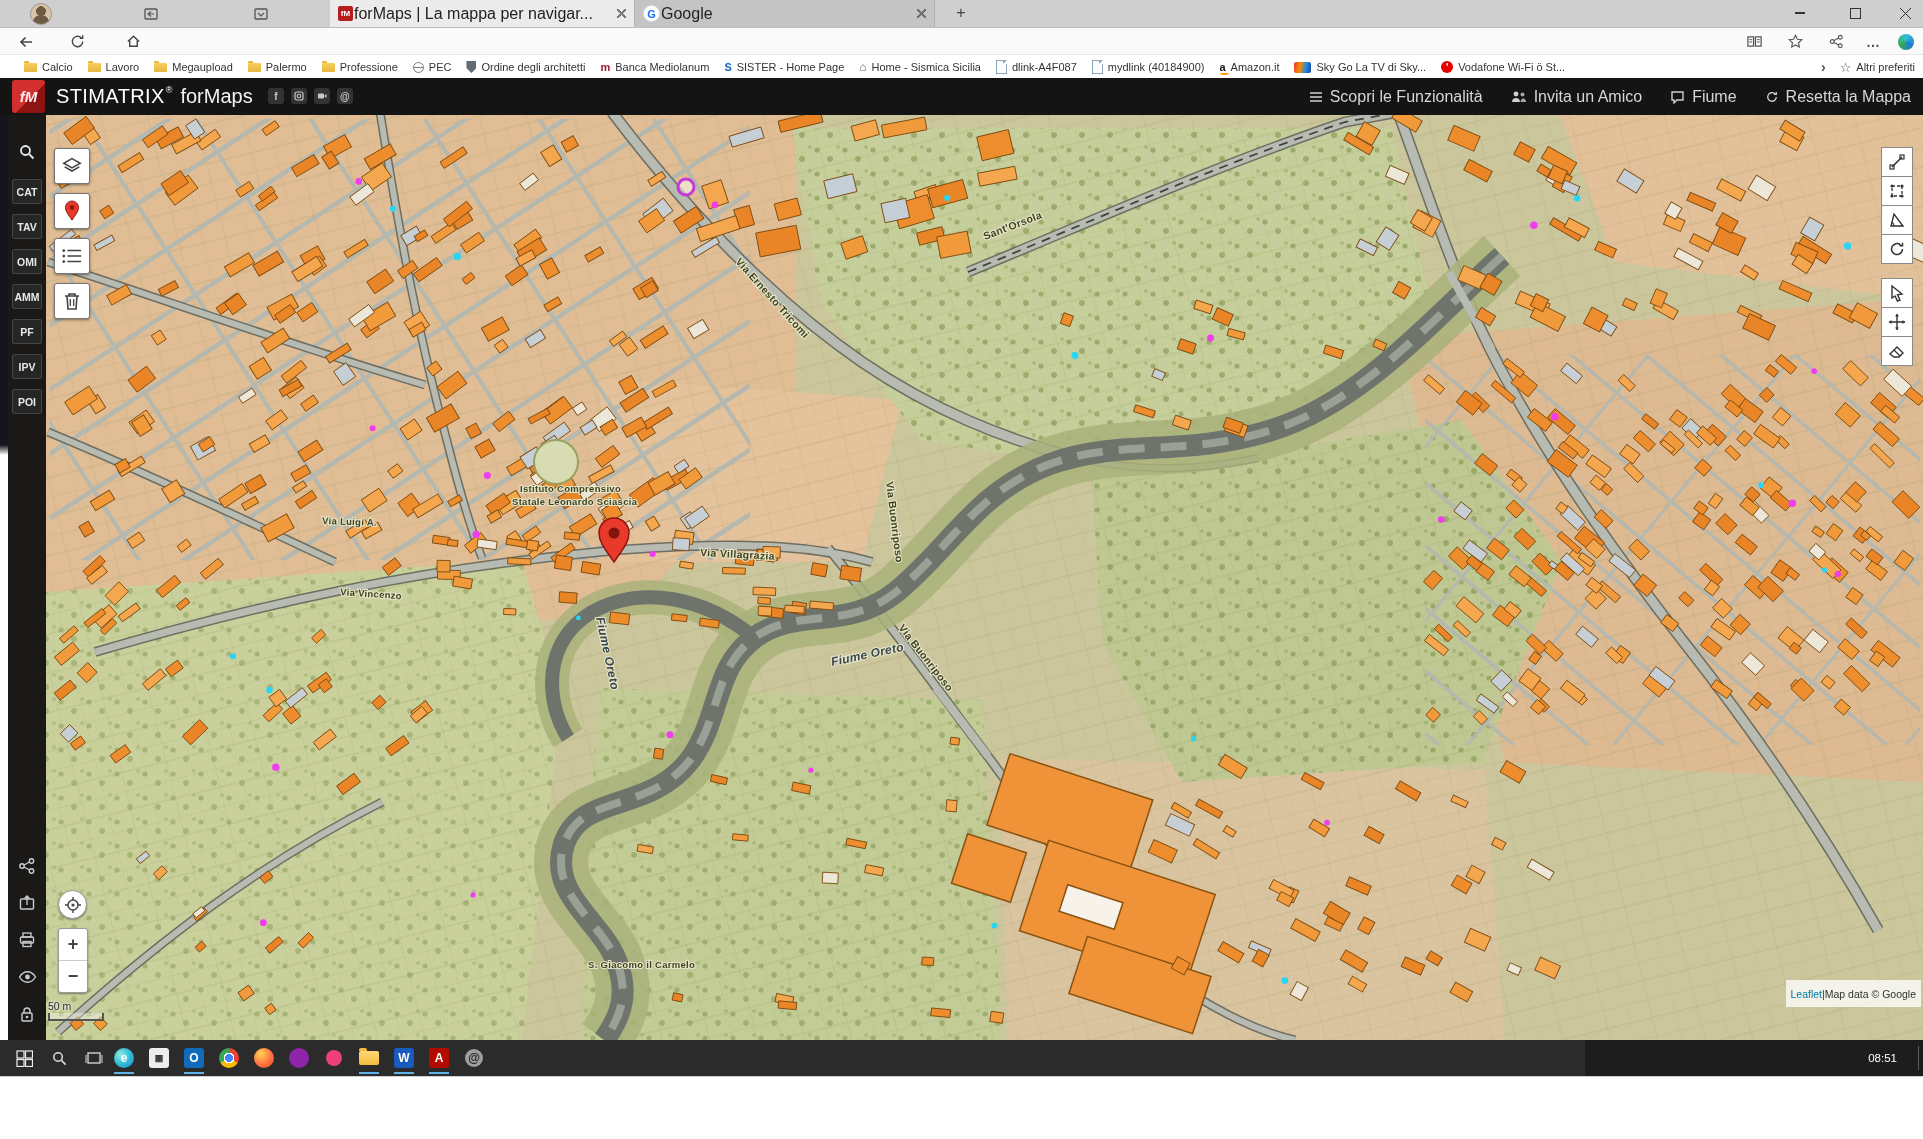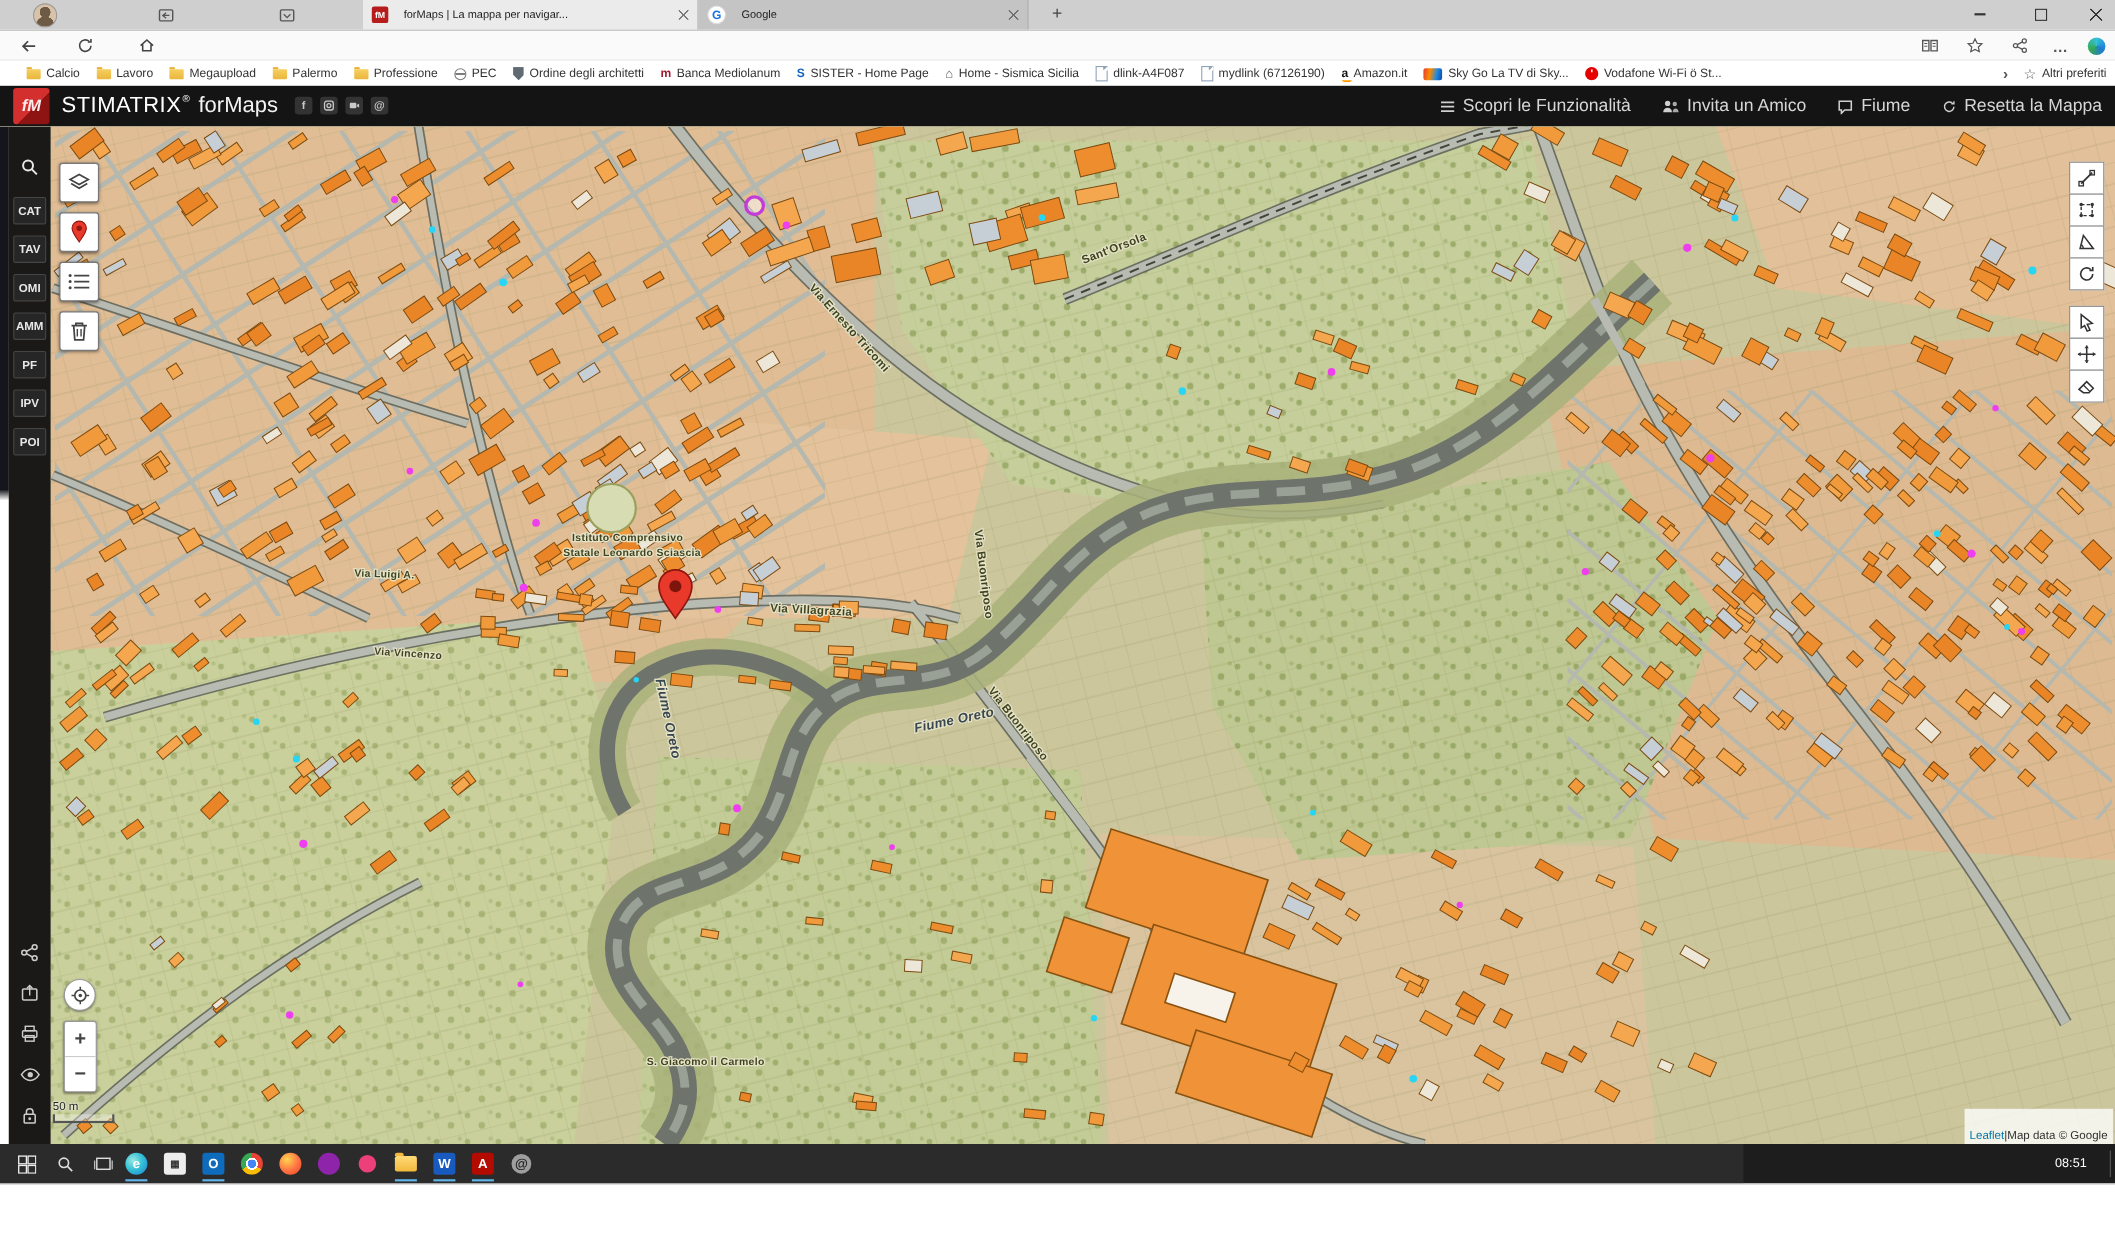--- a/index.html
+++ b/index.html
@@ -10,21 +10,21 @@
   .tbico{position:absolute;top:5px;width:17px;height:17px;display:flex;align-items:center;justify-content:center}
   .avatar{position:absolute;left:30px;top:3px;width:20px;height:20px;border-radius:50%;
     background:radial-gradient(circle at 50% 36%,#6e5b45 0 30%,rgba(0,0,0,0) 31%),
                radial-gradient(circle at 50% 98%,#6e5b45 0 38%,rgba(0,0,0,0) 39%),#d8c3a8;border:1px solid #9a9a9a}
   .tab{position:absolute;top:0;height:27px;display:flex;align-items:center;padding:0 8px;box-sizing:border-box}
   .tab.active{left:330px;width:305px;background:#ebebeb;border-right:1px solid #b5b5b5}
   .tab.inactive{left:635px;width:300px;background:#c4c4c4;border-right:1px solid #b0b0b0}
   .favicon{width:15px;height:15px;border-radius:2px;display:flex;align-items:center;justify-content:center;flex:none}
   .fav-fm{background:#b71c1c;color:#fff;font-size:8px;font-weight:bold}
   .fav-g{background:#fff;color:#1a73e8;font-size:11px;font-weight:bold;border:1px solid #ddd;border-radius:50%}
-  .tabtitle{flex:1;font-size:10px;color:#222;white-space:nowrap;overflow:hidden;text-overflow:ellipsis;margin:0 14px}
+  .tabtitle{flex:1;font-size:16px;color:#222;white-space:nowrap;overflow:hidden;text-overflow:ellipsis;margin:0 1px}
   .xi{width:9px;height:9px;flex:none;opacity:.75;background:
       linear-gradient(45deg,rgba(0,0,0,0) 44%,#555 44% 56%,rgba(0,0,0,0) 56%),
       linear-gradient(-45deg,rgba(0,0,0,0) 44%,#555 44% 56%,rgba(0,0,0,0) 56%)}
   .newtab{position:absolute;left:950px;top:2px;width:22px;height:22px;display:flex;align-items:center;justify-content:center;
           font-size:16px;color:#444}
   .winbtn{position:absolute;top:0;width:34px;height:26px;display:flex;align-items:center;justify-content:center}
   .wmin{left:1783px}.wrest{left:1838px}.wclose{left:1888px}
   .minbar{width:10px;height:2px;background:#333}
   .restbox{width:9px;height:9px;border:1.5px solid #333}
   .closex{width:11px;height:11px;background:
@@ -89,22 +89,22 @@
     display:flex;align-items:center;justify-content:center;box-sizing:border-box;margin-top:-1px}
   #locatebtn{position:absolute;left:58px;top:775px;width:29px;height:29px;border-radius:50%;background:#fff;
     border:1px solid #999;box-shadow:0 1px 2px rgba(0,0,0,.4);display:flex;align-items:center;justify-content:center;box-sizing:border-box}
   #zoompanel{position:absolute;left:58px;top:813px;width:30px;background:#fff;border:1px solid #999;border-radius:3px;
     box-shadow:0 1px 2px rgba(0,0,0,.4);box-sizing:border-box}
   .zbtn{width:100%;height:31px;display:flex;align-items:center;justify-content:center;font-size:18px;font-weight:bold;color:#444}
   .zbtn + .zbtn{border-top:1px solid #ccc}
   #scalebox{position:absolute;left:48px;top:885px}
   #scalelabel{font-size:10.5px;color:#222;text-shadow:0 0 2px #fff,0 0 2px #fff;margin-bottom:1px}
   #scalebar{width:56px;height:8px;border:2px solid #555;border-top:none;background:rgba(255,255,255,.35);box-sizing:border-box}
-  #attribution{position:absolute;right:2px;top:893px;height:15px;background:rgba(255,255,255,.78);font-size:10.5px;
-    display:flex;align-items:center;padding:16px 5px;color:#333;white-space:nowrap}
+  #attribution{position:absolute;right:2px;top:865px;height:27px;background:rgba(255,255,255,.78);font-size:10.5px;
+    display:flex;align-items:center;padding:0 5px;color:#333;white-space:nowrap}
   #attribution .lflt{color:#0078a8}
   .maplabel{font:bold 10.5px "Liberation Sans",sans-serif;fill:#3f4420;letter-spacing:.3px;
     paint-order:stroke;stroke:#e6e3c8;stroke-width:2.2px}
   .maplabel.small{font-size:9.5px}
   .maplabel.water{font-style:italic;font-weight:bold;fill:#39484e;font-size:12px}
   
   #taskbar{position:absolute;left:0;top:1040px;width:100%;height:36px;background:#1d1d1d}
   #taskbar::before{content:"";position:absolute;left:0;top:0;width:1585px;height:100%;background:#2b2b2b}
   .tb{position:absolute;top:6px;width:24px;height:24px;display:flex;align-items:center;justify-content:center}
   .tb.active::after{content:"";position:absolute;bottom:-4px;left:2px;right:2px;height:2px;background:#5fb3e8}
@@ -251,21 +251,21 @@
     <div class="fav">
         <span class="fi-house">⌂</span>
         <span class="ftxt">Home - Sismica Sicilia</span>
       </div>
     <div class="fav">
         <span class="fi-page"></span>
         <span class="ftxt">dlink-A4F087</span>
       </div>
     <div class="fav">
         <span class="fi-page"></span>
-        <span class="ftxt">mydlink (67126190)</span>
+        <span class="ftxt">mydlink (40184900)</span>
       </div>
     <div class="fav">
         <span class="fi-letter l-amazon">a</span>
         <span class="ftxt">Amazon.it</span>
       </div>
     <div class="fav">
         <span class="fi-sky"></span>
         <span class="ftxt">Sky Go La TV di Sky...</span>
       </div>
     <div class="fav">

